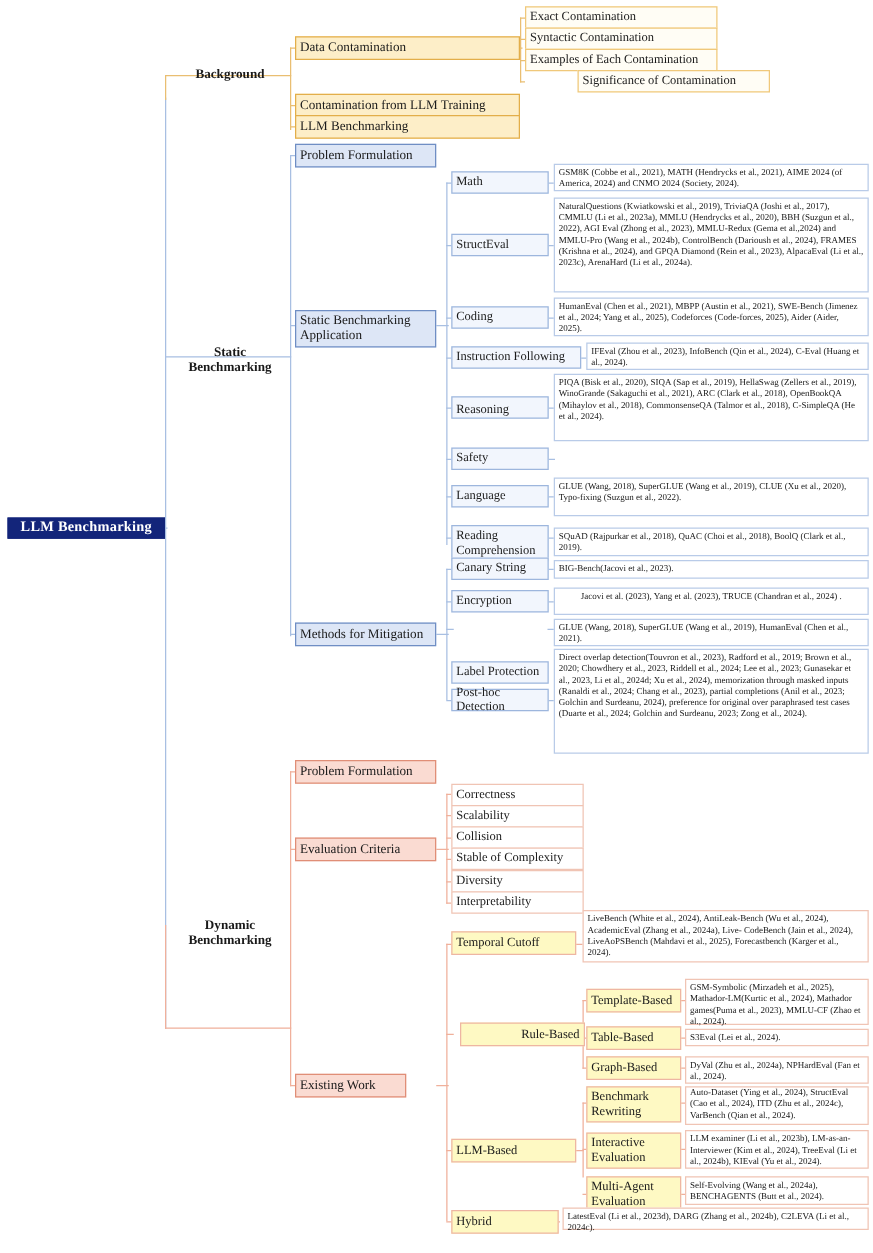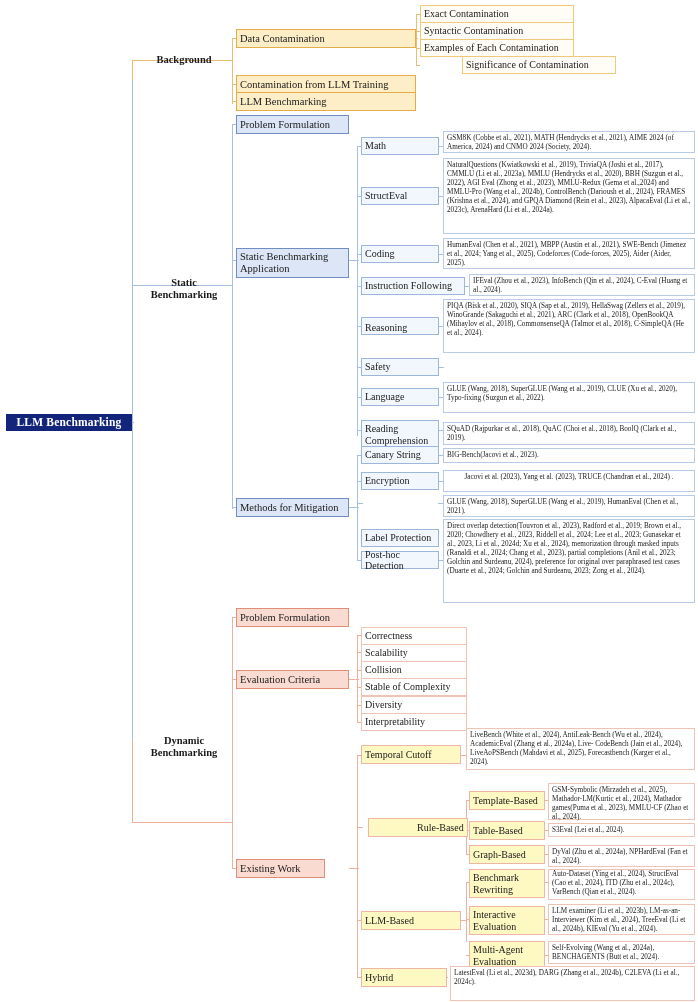--- a/index.html
+++ b/index.html
@@ -376,17 +376,17 @@
   <div class="node p0 lvl3" style="left:469px;top:941px;width:76px;height:29px;">
     <span>Multi-Agent Evaluation</span>
   </div>
   <div class="node px leaf" style="left:548px;top:941px;width:147px;height:23px;">
     <span>Self-Evolving (Wang et al., 2024a), BENCHAGENTS (Butt et al., 2024).</span>
   </div>
 
   <div class="node p0 lvl3" style="left:361px;top:968px;width:86px;height:19px;">
     <span>Hybrid</span>
   </div>
-  <div class="node px leaf" style="left:450px;top:966px;width:245px;height:35px;">
+  <div class="node px leaf" style="left:450px;top:966px;width:245px;height:18px;">
     <span>LatestEval (Li et al., 2023d), DARG (Zhang et al., 2024b), C2LEVA (Li et al., 2024c).</span>
   </div>
 
 </div>
 
 </body></html>

